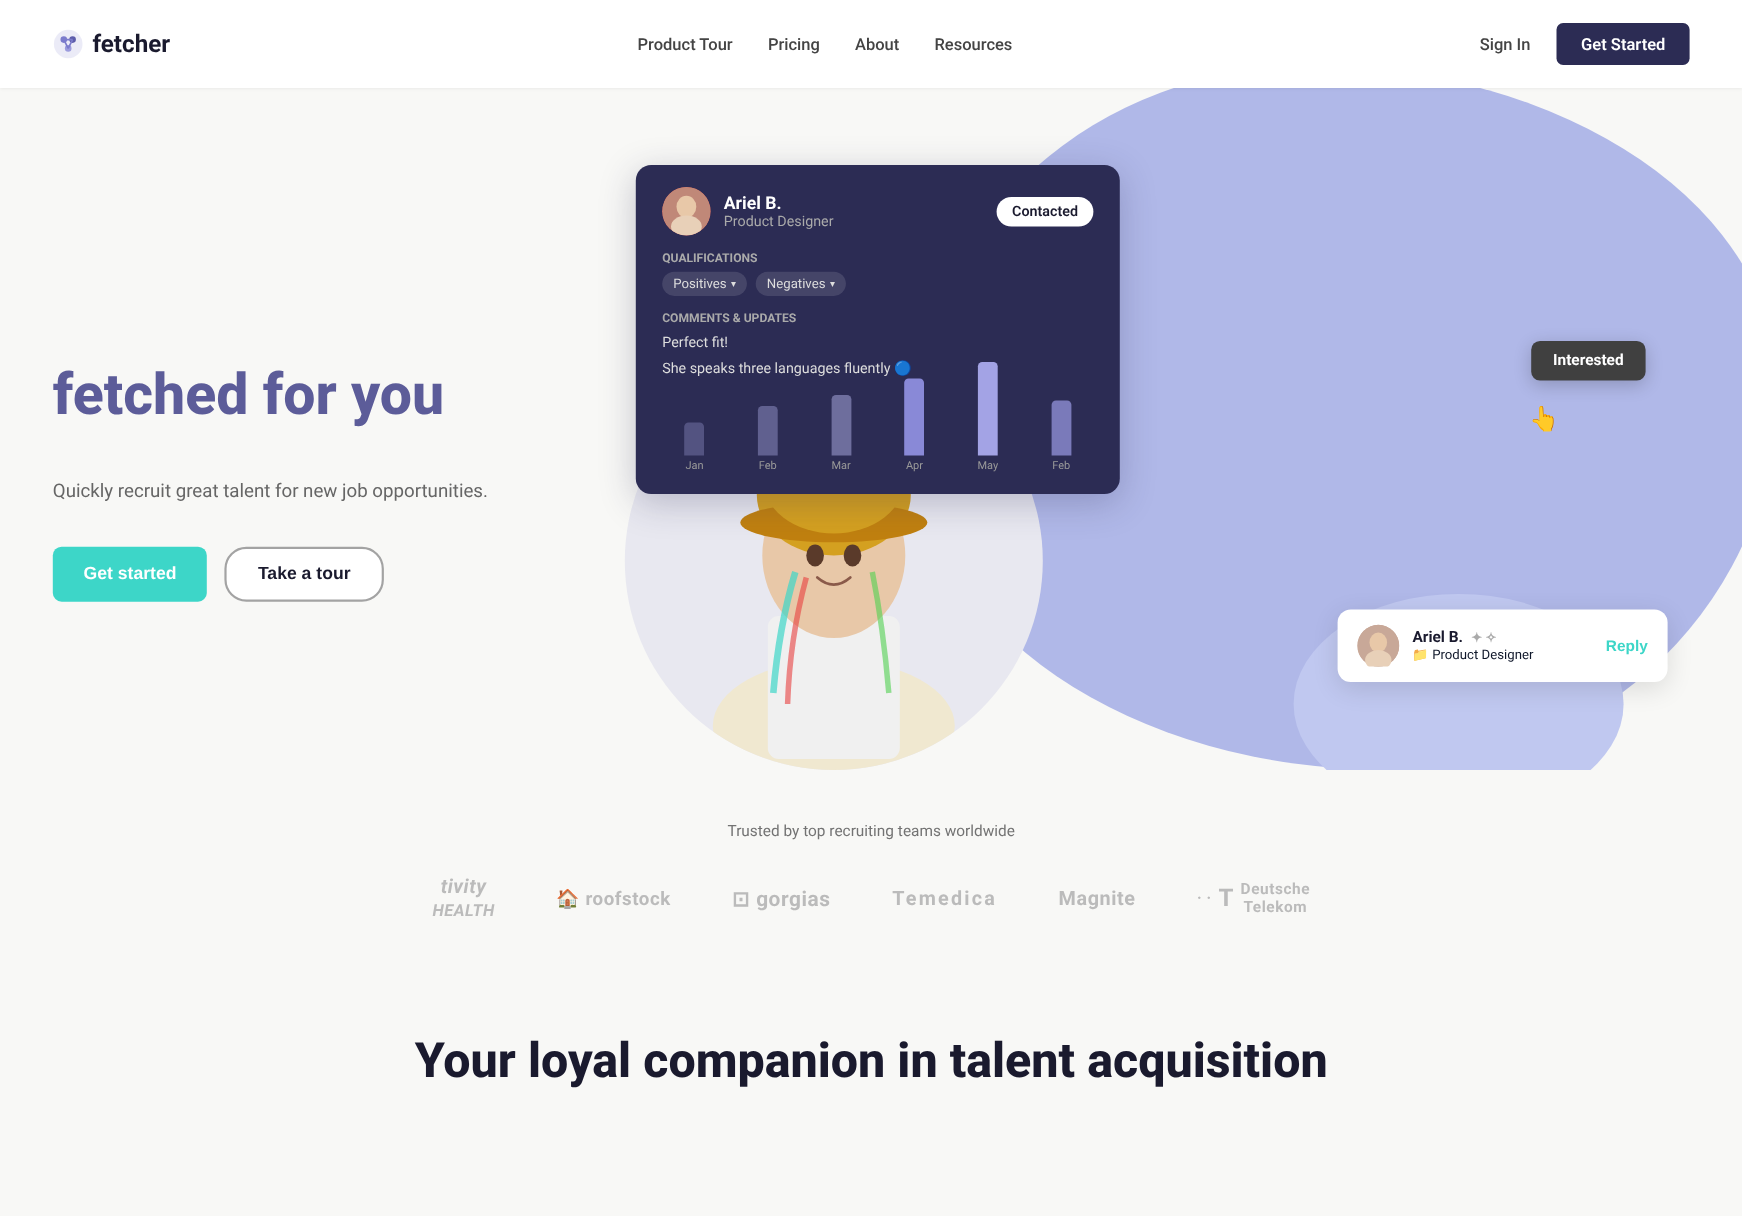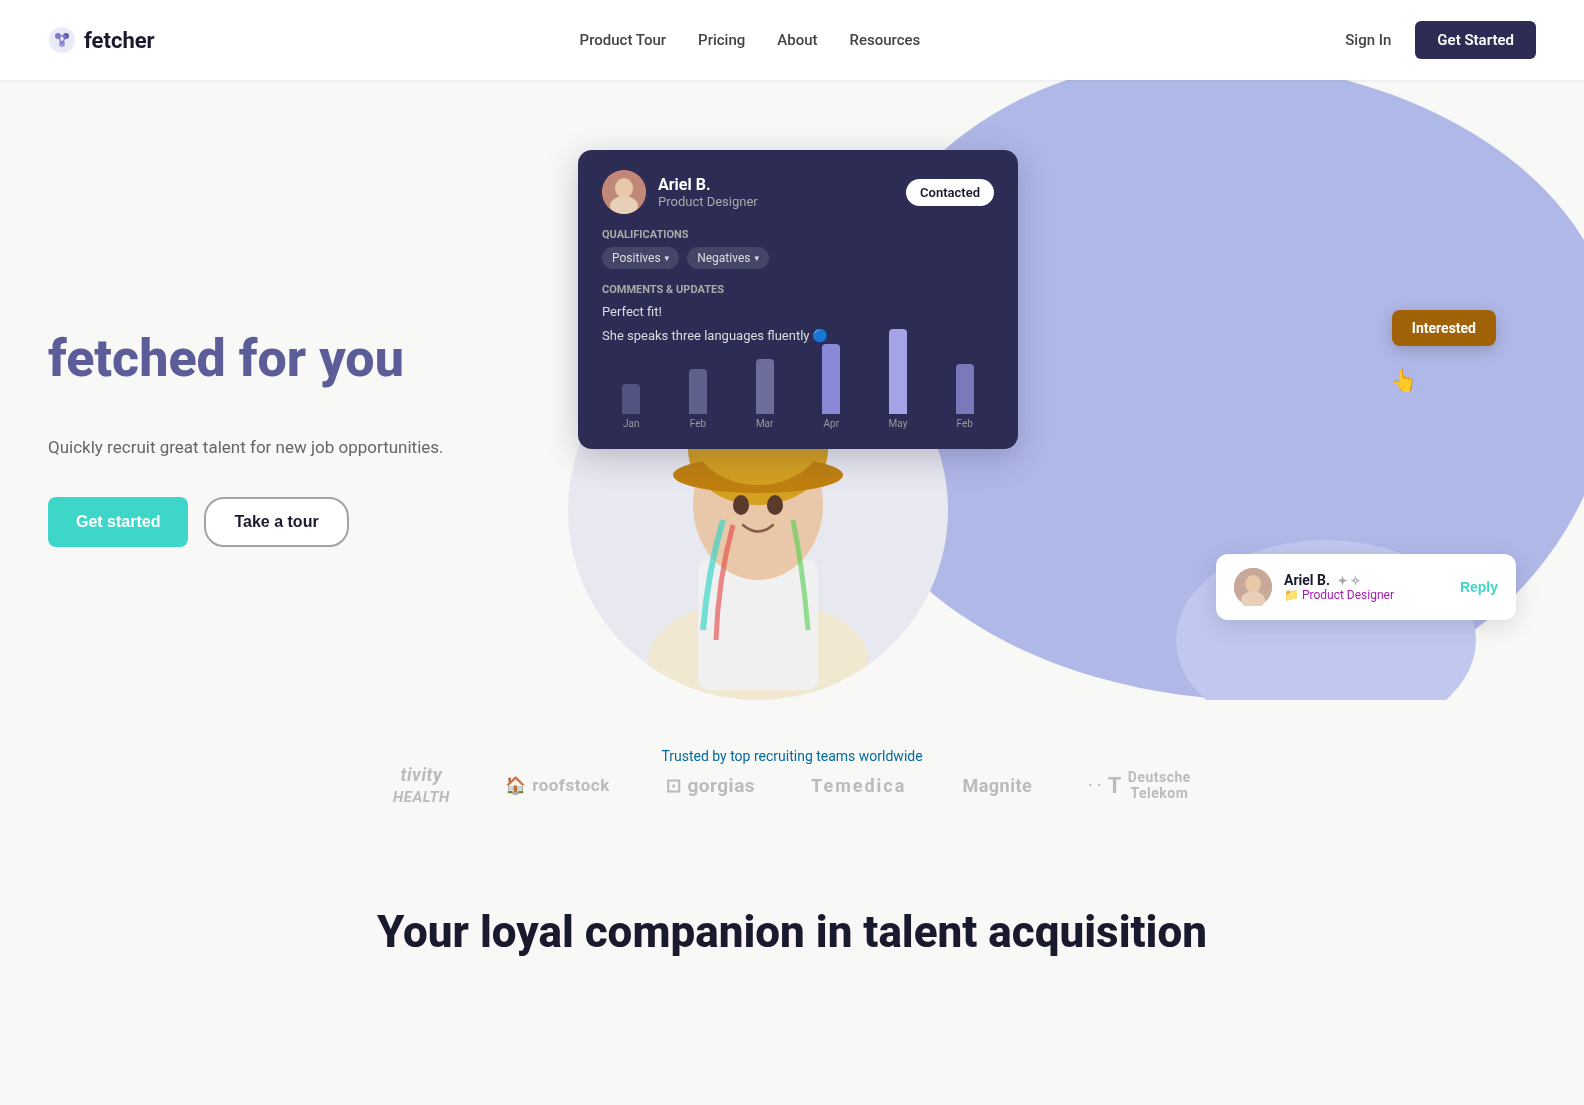--- a/index.html
+++ b/index.html
@@ -93,55 +93,55 @@
 
     
     .card-chart { display: flex; align-items: flex-end; gap: 8px; margin-top: 14px; height: 70px; }
     .chart-bar-wrap { display: flex; flex-direction: column; align-items: center; gap: 4px; flex: 1; }
     .chart-bar { width: 18px; border-radius: 4px 4px 0 0; }
     .chart-label { font-size: 10px; color: #999; }
 
     
     .ui-interested-badge {
       position: absolute; right: 40px; top: 190px; z-index: 5;
-      background: #a16207; color: #fff; font-size: 14px; font-weight: 700;
+      background: #404040; color: #fff; font-size: 14px; font-weight: 700;
       padding: 10px 20px; border-radius: 8px; box-shadow: 0 4px 16px rgba(0,0,0,0.2);
     }
 
     
     .ui-reply-card {
       position: absolute; right: 20px; bottom: 80px; z-index: 5;
       background: #fff; border-radius: 12px; padding: 14px 18px;
       width: 300px; box-shadow: 0 6px 24px rgba(0,0,0,0.12);
       display: flex; align-items: center; gap: 12px;
     }
     .reply-avatar {
       width: 38px; height: 38px; border-radius: 50%; background: #c8a898;
       flex-shrink: 0; display: flex; align-items: center; justify-content: center;
       font-size: 16px; font-weight: 700; color: #fff;
     }
     .reply-name { font-size: 14px; font-weight: 700; color: #1a1a2e; }
-    .reply-role { font-size: 12px; color: #a21caf; }
+    .reply-role { font-size: 12px; color: #0f172a; }
     .reply-btn {
       margin-left: auto; background: #fff; border: none;
       font-size: 14px; font-weight: 700; color: #3dd6c8; cursor: pointer;
     }
     .reply-spark { font-size: 12px; color: #aaa; margin-left: 4px; }
     .person-circle {
       width: 380px; height: 380px; border-radius: 50%; background: #e8e8f0;
       position: absolute; bottom: 0; left: 20px; overflow: hidden;
       display: flex; align-items: flex-end; justify-content: center;
     }
     
 
     
     .trusted-section {
       padding: 48px 48px 40px; text-align: center;
     }
-    .trusted-label { font-size: 14px; color: #0369a1; }
+    .trusted-label { font-size: 14px; color: #737373; margin-bottom: 32px; }
     .logos-row {
       display: flex; align-items: center; justify-content: center;
       gap: 56px; flex-wrap: wrap;
     }
     .logo-item { color: #bbb; font-size: 20px; font-weight: 700; letter-spacing: 0.5px; }
     .logo-item.tivity { font-size: 18px; font-style: italic; }
     .logo-item.roofstock { font-size: 17px; }
     .logo-item.gorgias { font-size: 19px; }
     .logo-item.temedica { font-size: 18px; letter-spacing: 2px; text-align: right; }
     .logo-item.magnite { font-size: 18px; }

